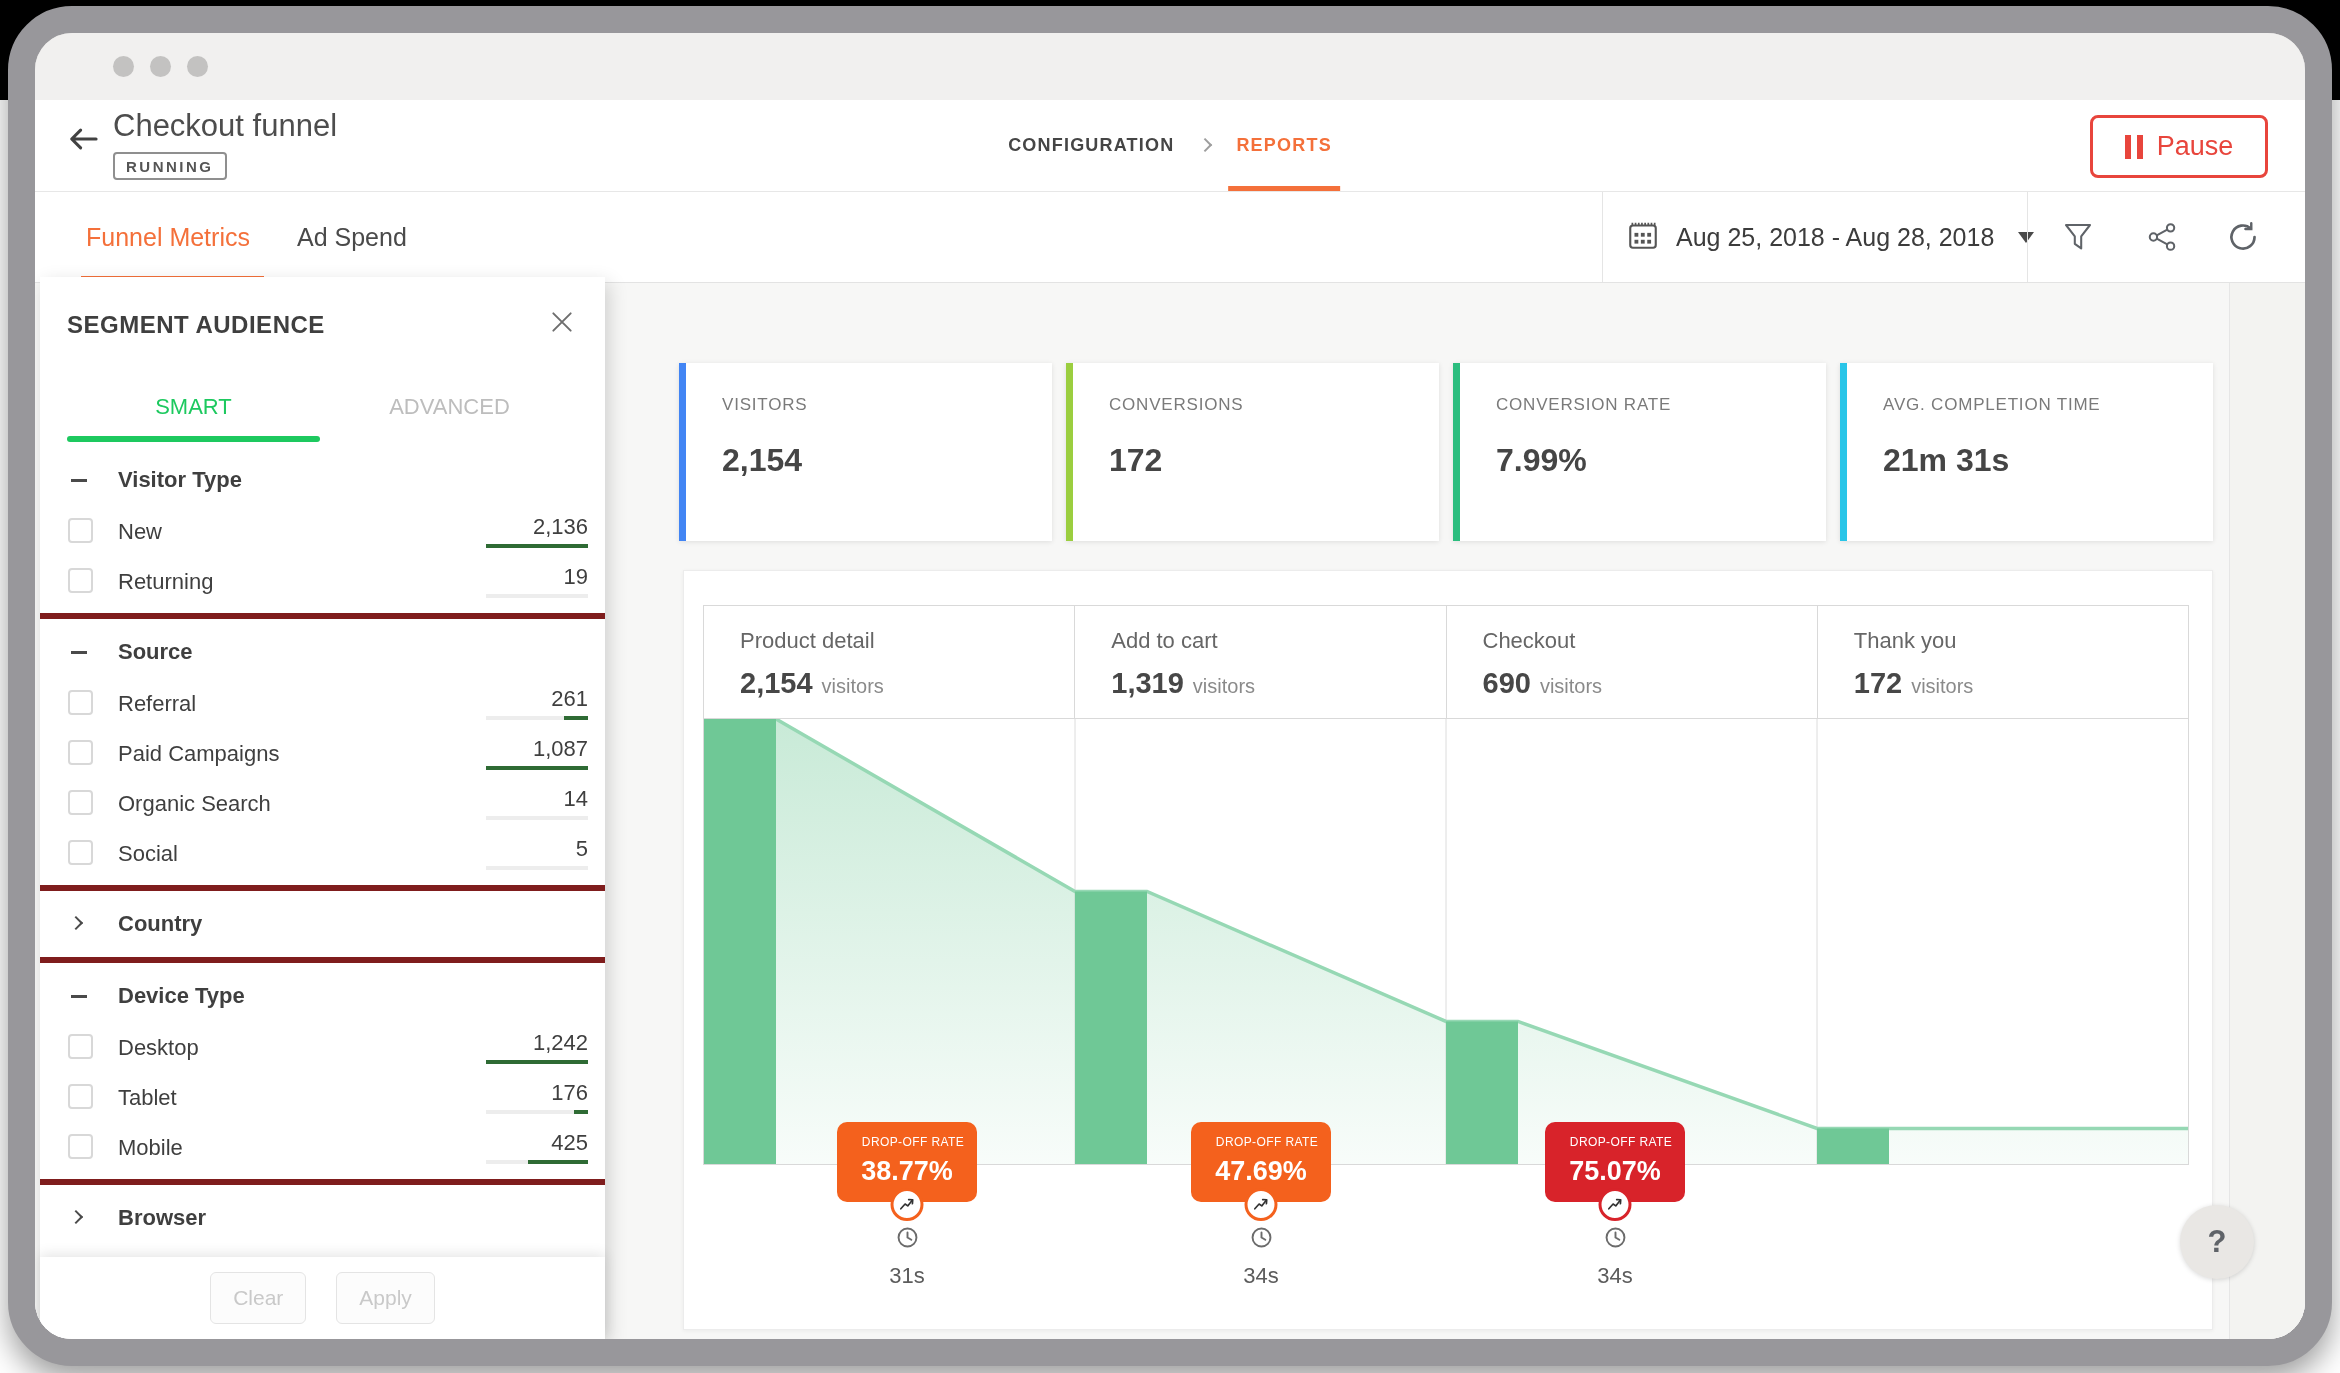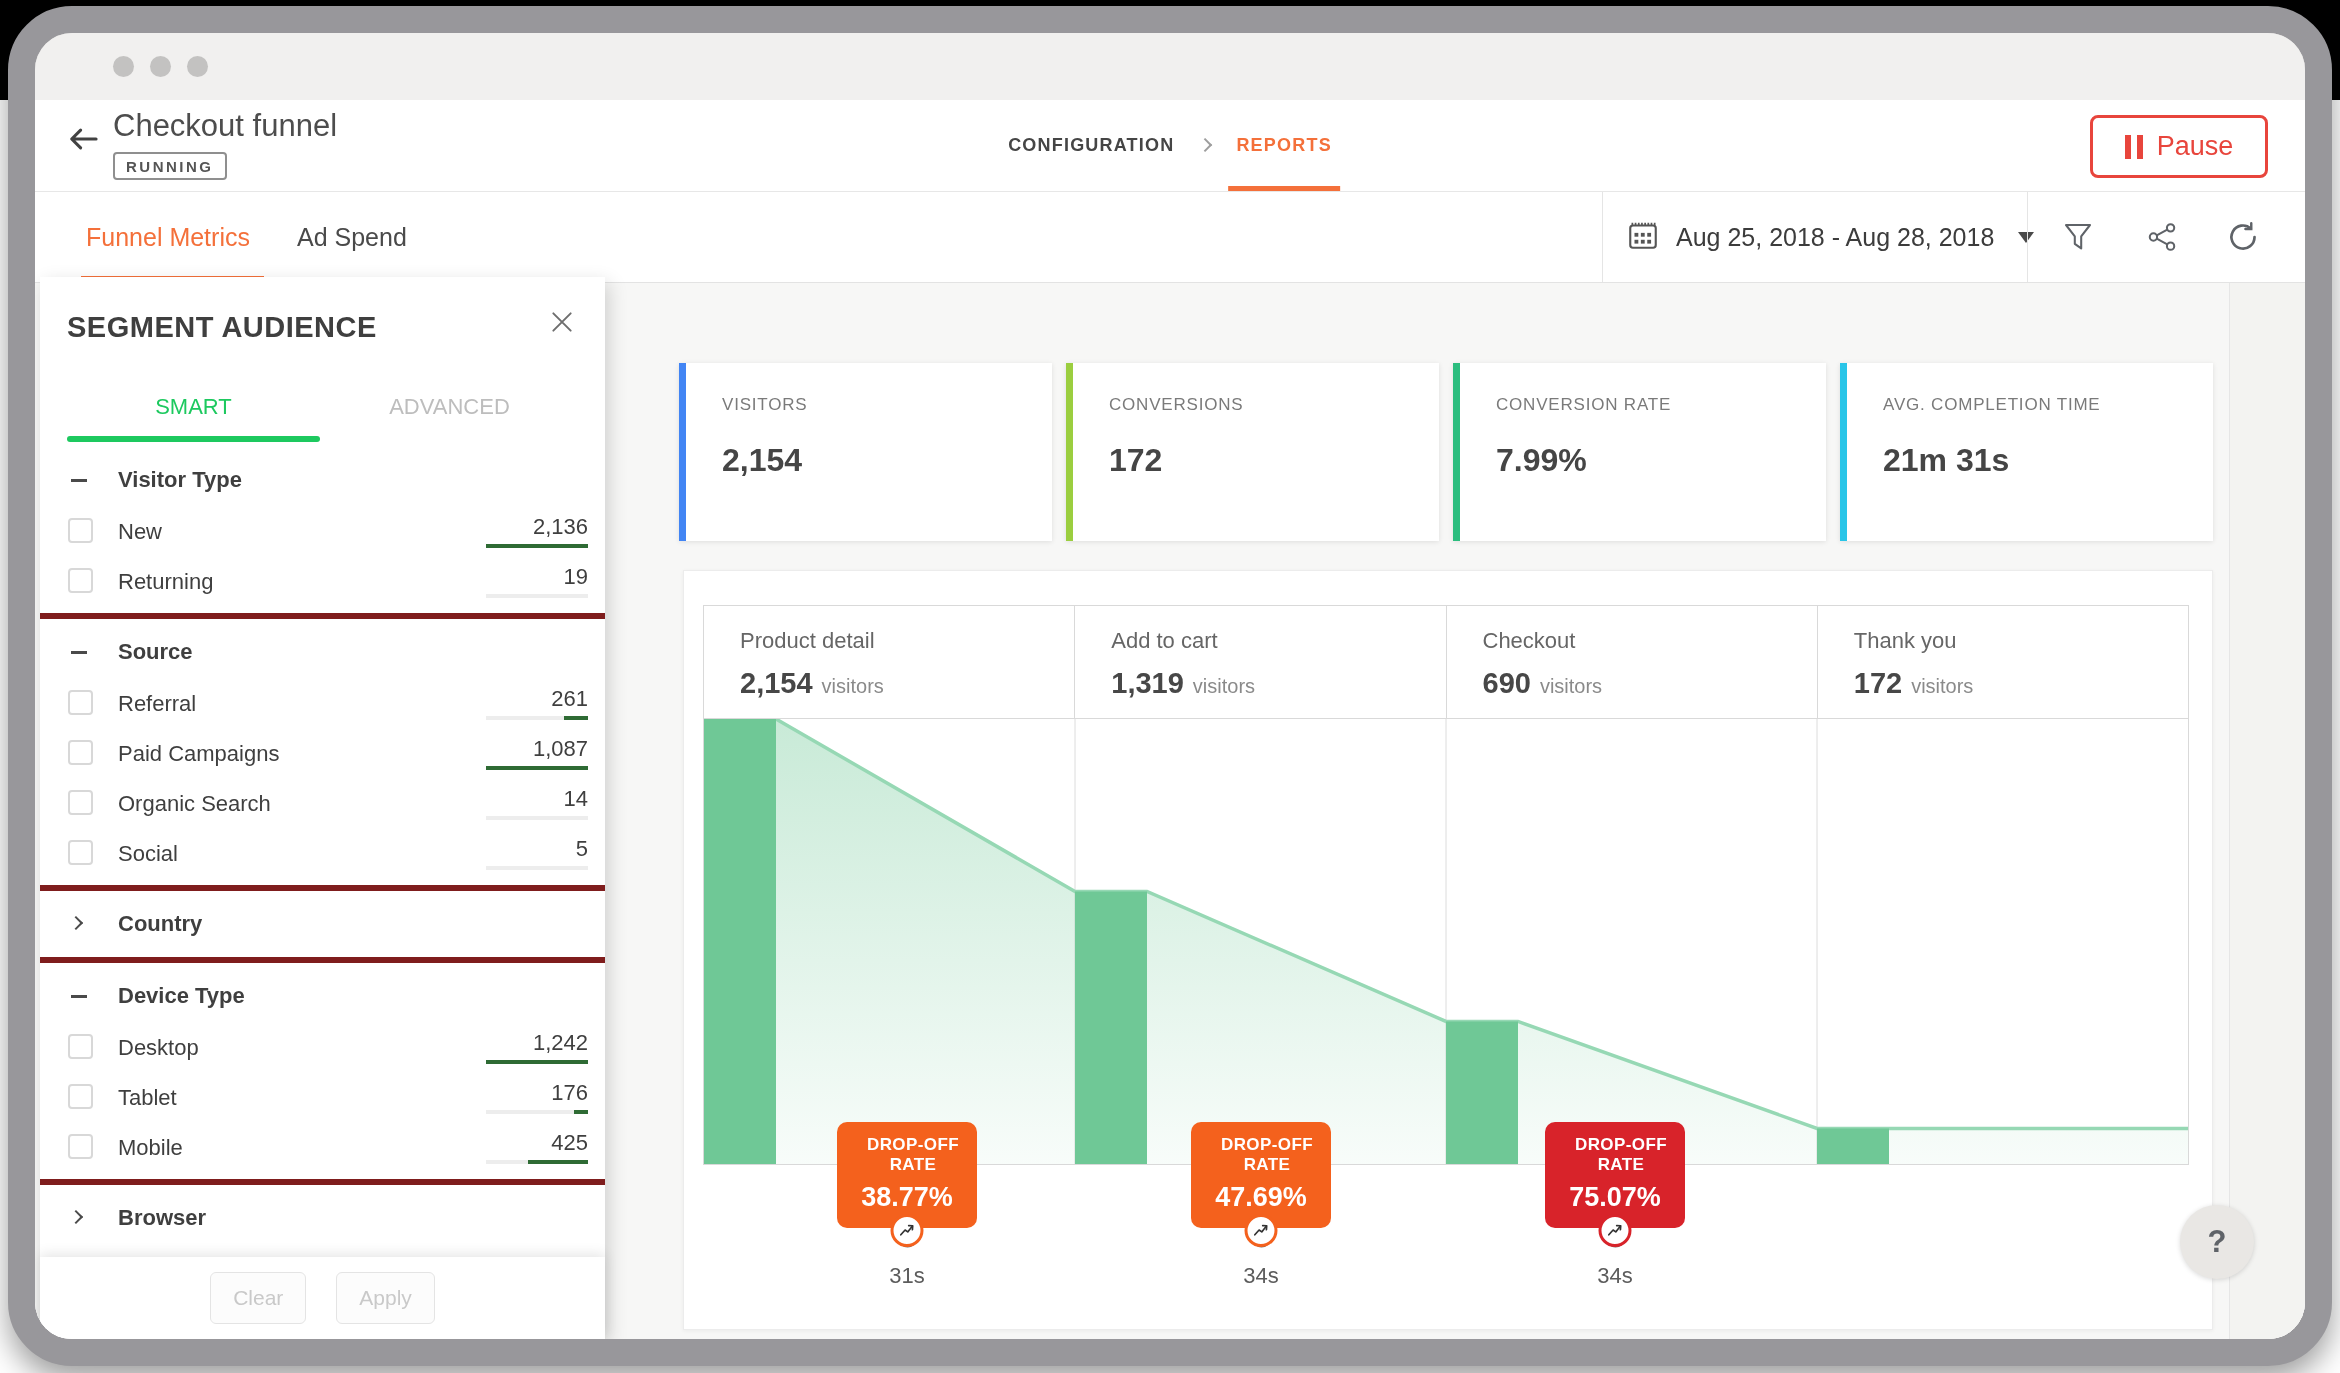--- a/index.html
+++ b/index.html
@@ -66,34 +66,34 @@
   .fh-cell:last-child { border-right:none; }
   .fh-name { font-size:22px; color:#666; }
   .fh-val { margin-top:13px; }
   .fh-num { font-size:29px; font-weight:600; color:#474747; }
   .fh-suf { font-size:20px; color:#8a8a8a; margin-left:9px; }
   .funnel-chart { position:relative; height:445px; }
   .chart-svg { display:block; width:100%; height:100%; }
 
   .dropoff { position:absolute; top:551px; width:140px; border-radius:10px; padding:13px 0 15px;
     text-align:center; color:#fff; z-index:3; }
-  .do-label { font-size:17px; font-weight:700; letter-spacing:.4px;margin-left:12px; }
+  .do-label { font-size:12px; font-weight:400; letter-spacing:.4px;margin-left:12px; }
   .do-rate { font-size:27px; font-weight:700; margin-top:7px; }
   .do-circle { position:absolute; left:50%; bottom:-19px; transform:translateX(-50%); width:33px; height:33px;
     background:#fff; border:3px solid #f4611d; border-radius:50%; display:flex; align-items:center; justify-content:center; cursor:pointer; }
   .do-time { position:absolute; top:655px; width:140px; display:flex; align-items:center; justify-content:center; gap:8px; font-size:22px; color:#5c5c5c;flex-direction:column; }
 
   .help-btn { position:absolute; left:2145px; top:922px; width:74px; height:74px; border-radius:50%;
     background:#e9e7e4; border:none; box-shadow:0 1px 5px rgba(0,0,0,.15); font-size:31px; font-weight:700;
     color:#5f6368; cursor:pointer; z-index:6; font-family:inherit; }
 
   
   .sidebar { position:absolute; left:5px; top:177px; width:565px; bottom:0; background:#fff;
     box-shadow:4px 6px 18px rgba(0,0,0,.16); z-index:30; }
-  .sb-title { position:absolute; left:27px; top:34px; font-size:29px; font-weight:700; color:#3f3f3f; letter-spacing:.5px; }
+  .sb-title { position:absolute; left:27px; top:34px; font-size:24px; font-weight:700; color:#3f3f3f; letter-spacing:.5px; }
   .sb-close { position:absolute; right:25px; top:28px; width:36px; height:36px; background:none; border:none; cursor:pointer; }
   .sb-tabs { position:absolute; top:95px; left:0; right:0; height:70px; }
   .sb-tab { position:absolute; top:0; height:100%; display:flex; align-items:center; justify-content:center; font-size:22px; cursor:pointer; }
   .sb-tab.smart { left:27px; width:253px; color:var(--green,#1dc95f); }
   .sb-tab.adv { left:283px; width:253px; color:#bdbdbd; }
   .sb-underline { position:absolute; bottom:0; left:27px; width:253px; height:6px; background:var(--green,#1dc95f); border-radius:3px; }
   .sb-sections { position:absolute; top:170px; left:0; right:0; bottom:82px; overflow:hidden; }
   .sb-section { border-top:6px solid #7f1d1d; padding:6px 0; }
   .sb-section:first-child { border-top:none; }
   .sec-head { position:relative; height:54px; cursor:pointer; }

